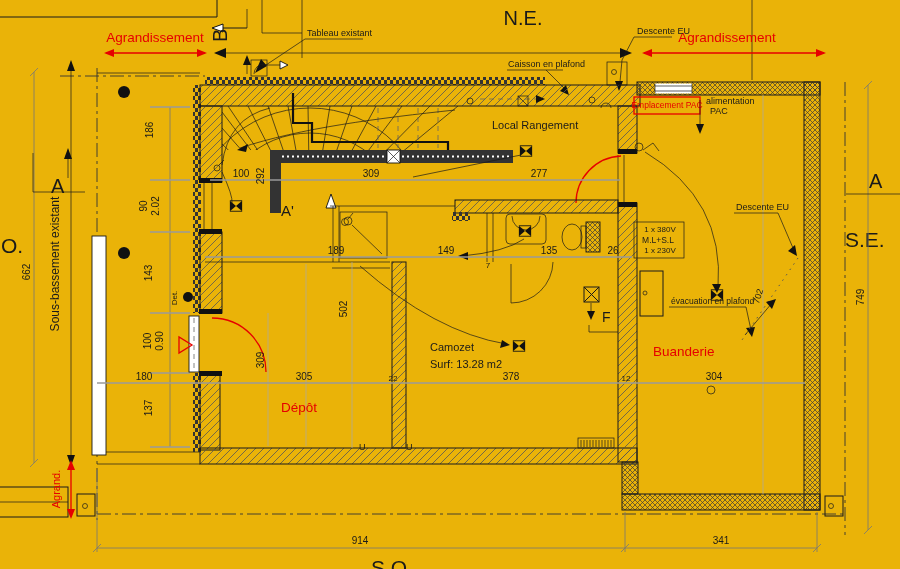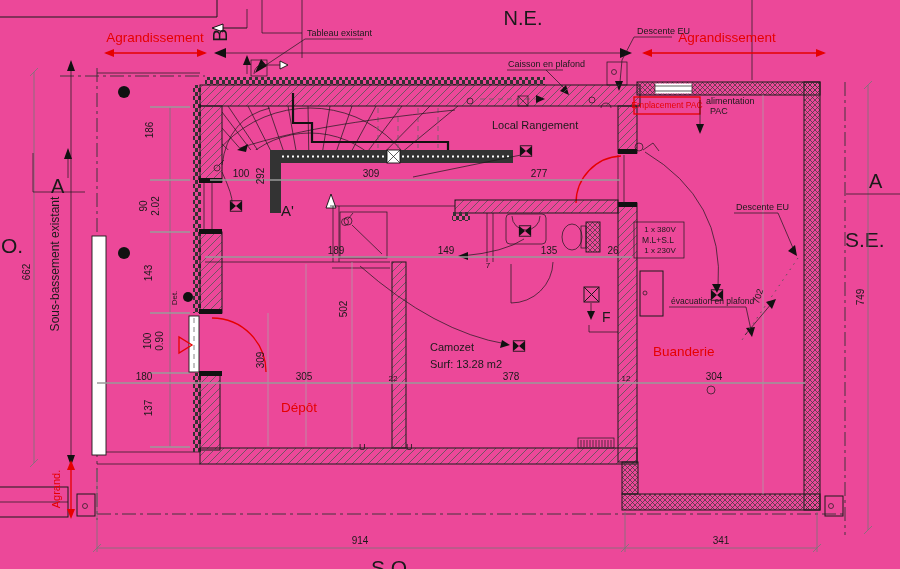--- a/index.html
+++ b/index.html
@@ -1,16 +1,16 @@
 <!DOCTYPE html>
 <html><head>
 <meta charset="utf-8">
 <style>
   html,body{margin:0;padding:0;background:#fff;}
-  #stage{position:relative;width:900px;height:569px;background:#ec4899;overflow:hidden;
+  #stage{position:relative;width:900px;height:569px;background:#eab308;overflow:hidden;
          font-family:"Liberation Sans",sans-serif;}
   svg text{font-family:"Liberation Sans",sans-serif;fill:#1a1a1a;}
   .ln{stroke:#1a1a1a;stroke-width:1;fill:none}
   .thin{stroke:#1a1a1a;stroke-width:0.7;fill:none}
   .thk{stroke:#111;stroke-width:2.2;fill:none}
   .dim{stroke:#777;stroke-width:0.8;fill:none}
   .dimch{stroke:#9a9a9a;stroke-width:1.4;fill:none}
   .xln{stroke:#aaa;stroke-width:0.7;fill:none}
   .dd{stroke:#333;stroke-width:0.9;fill:none;stroke-dasharray:14 4 3 4}
   .dash{stroke:#666;stroke-width:0.8;fill:none;stroke-dasharray:5 4}

